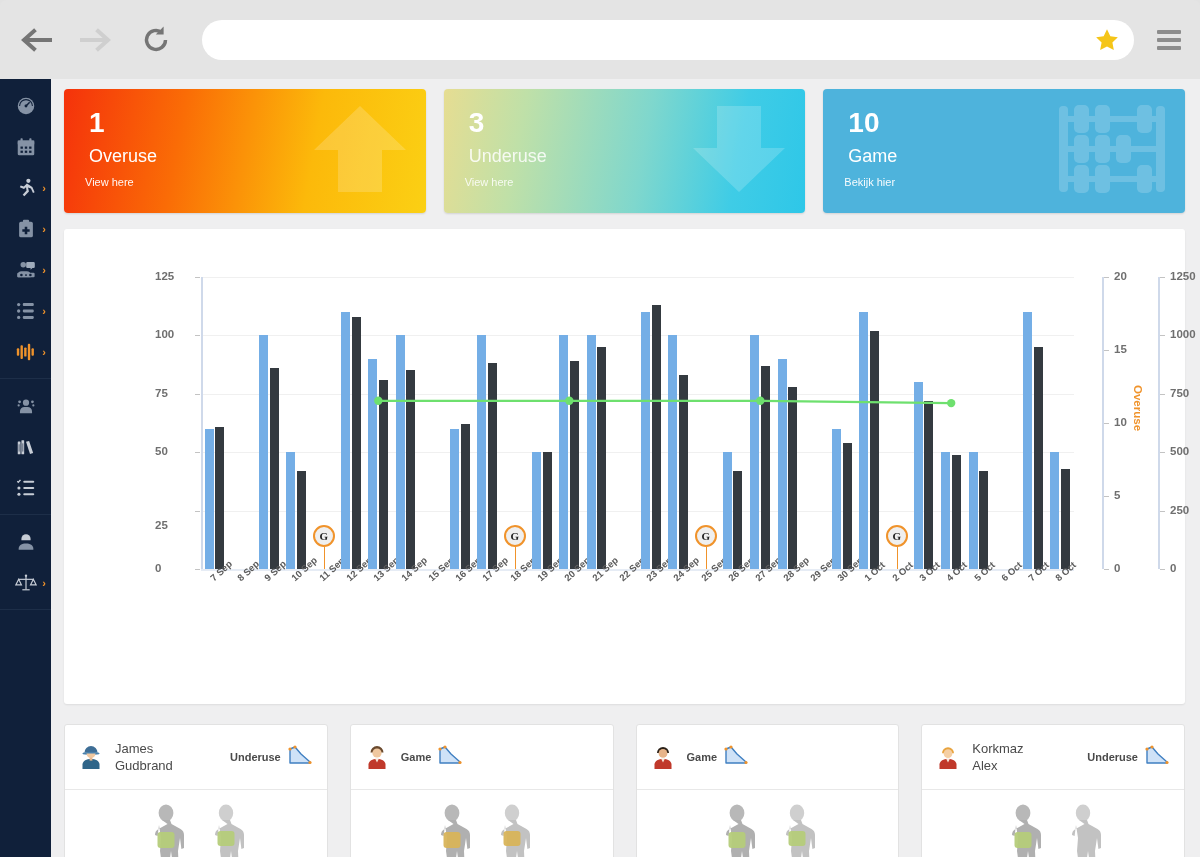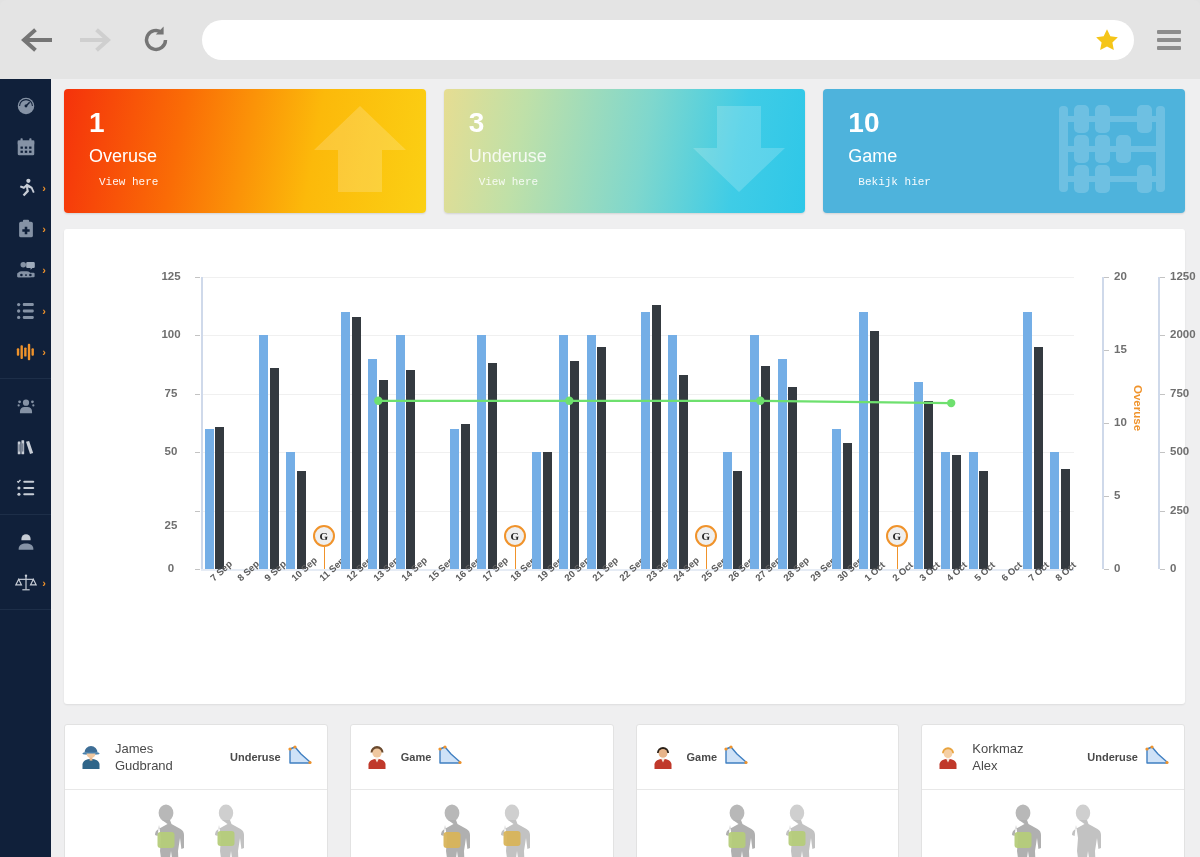--- a/index.html
+++ b/index.html
@@ -70,22 +70,22 @@
   }
   .stat-card .num {
     position: absolute; left: 25px; top: 20px;
     font-size: 28px; font-weight: bold; color: #fff; line-height: 1;
   }
   .stat-card .lbl {
     position: absolute; left: 25px; top: 58px;
     font-size: 18px; color: #fff; line-height: 1;
   }
   .stat-card .sub {
-    position: absolute; left: 35px; top: 88px;
-    font-size: 11px; color: #fff; line-height: 1; opacity: .95; font-family: Liberation Mono, monospace;
+    position: absolute; left: 21px; top: 88px;
+    font-size: 11px; color: #fff; line-height: 1; opacity: .95;
   }
   .stat-card .bgart {
     position: absolute; right: 18px; top: 50%; transform: translateY(-50%);
     opacity: .18;
   }
   .card-overuse { background: linear-gradient(100deg, #f5320b 0%, #fa6c06 32%, #fcb90a 68%, #fbd014 100%); }
   .card-underuse { background: linear-gradient(100deg, #e6dd92 0%, #bfe0a8 22%, #7fd7cd 55%, #3fcce6 80%, #2ec7e8 100%); }
   .card-underuse .lbl, .card-underuse .sub { color: #ffffff; opacity: .85; }
   .card-game { background: #4eb3dc; }
 
@@ -94,21 +94,21 @@
     margin: 16px 15px 0 13px; background: #fff; border-radius: 3px;
     height: 475px; position: relative;
     box-shadow: 0 1px 2px rgba(0,0,0,.08);
   }
   #chart-title {
     text-align: center; padding-top: 24px;
     font-size: 19px; color: #3b3b3b; font-weight: normal;
   }
   #plot-wrap { position: relative; height: 360px; margin-top: 8px; }
   .axis-label { position: absolute; font-size: 11.5px; color: #6f6f6f; font-weight: bold; }
-  .yl { text-align: center; width: 32px; }
+  .yl { text-align: left; width: 32px; }
   .grid-line { position: absolute; height: 1px; background: #f0f0f0; }
   .axis-line { position: absolute; width: 1.5px; background: #cfd9ea; }
   .tickmark { position: absolute; width: 5px; height: 1px; background: #c3c3c3; }
   .bar { position: absolute; bottom: 0; }
   .bar.dur { background: #74aee6; width: 9px; }
   .bar.wl  { background: #343a40; width: 9px; }
   .xtick {
     position: absolute; font-size: 9.5px; color: #5b5b5b; font-weight: bold;
     transform-origin: left top; transform: rotate(-42deg);
     white-space: nowrap;
@@ -552,21 +552,21 @@
         <div class="axis-line" style="left:1094px;top:48px;height:292px"></div>
         <div class="tickmark" style="left:1096px;top:340px"></div>
         <div class="axis-label" style="left:1106px;top:333px">0</div>
         <div class="tickmark" style="left:1096px;top:281.6px"></div>
         <div class="axis-label" style="left:1106px;top:274.6px">250</div>
         <div class="tickmark" style="left:1096px;top:223.2px"></div>
         <div class="axis-label" style="left:1106px;top:216.2px">500</div>
         <div class="tickmark" style="left:1096px;top:164.8px"></div>
         <div class="axis-label" style="left:1106px;top:157.8px">750</div>
         <div class="tickmark" style="left:1096px;top:106.39999999999998px"></div>
-        <div class="axis-label" style="left:1106px;top:99.39999999999998px">2000</div>
+        <div class="axis-label" style="left:1106px;top:99.39999999999998px">1000</div>
         <div class="tickmark" style="left:1096px;top:48px"></div>
         <div class="axis-label" style="left:1106px;top:41px">1250</div>
       </div>
   </div>
 
   <div id="athletes">
       <div class="ath-card">
         <div class="ath-head">
           <span class="ath-avatar"><svg width="24" height="26" viewBox="0 0 24 26">
               <path d="M5.5 8.5a6.5 6.5 0 0113 0z" fill="#3e6e96"></path>

